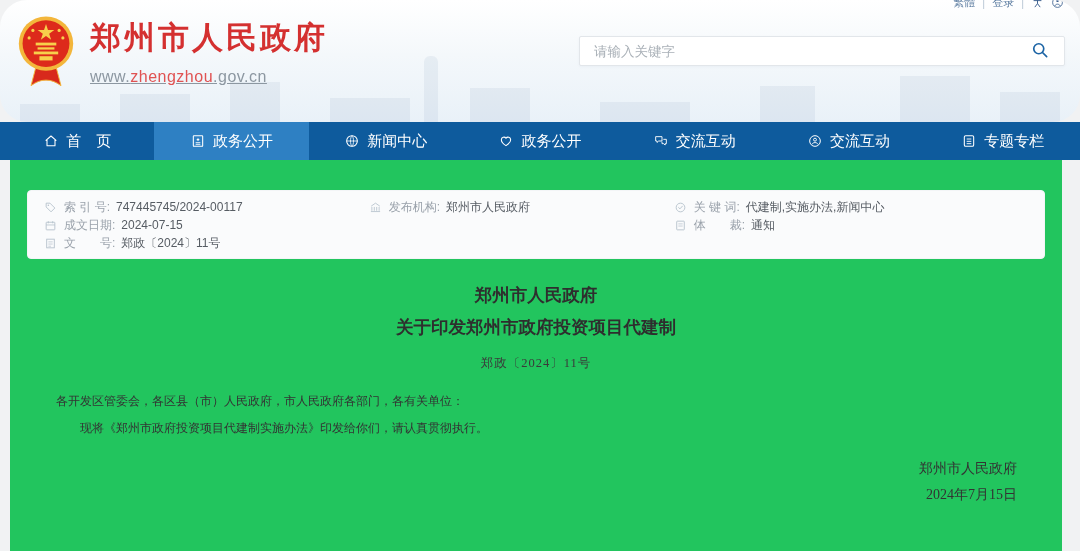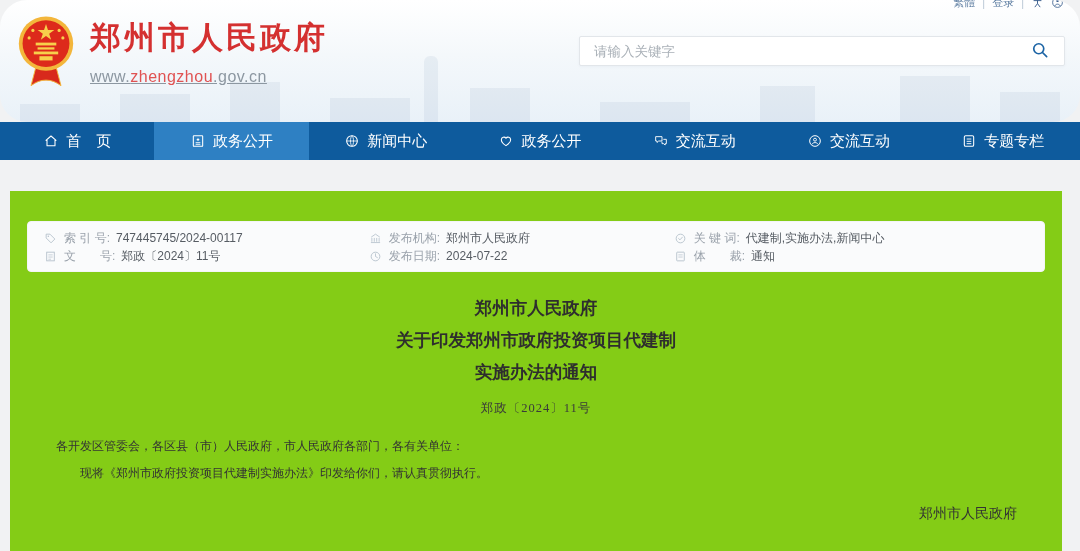--- a/index.html
+++ b/index.html
@@ -45,21 +45,21 @@
   
   .main-nav { display:flex; height:38px; background:#0e5b9d; }
   .nav-item { flex:1; display:flex; align-items:center; justify-content:center; gap:7px;
     color:#fff; font-size:15px; cursor:pointer; white-space:pre; }
   .nav-item.active { background:#2e80c3; }
   .nav-ico { width:16px; height:16px; display:inline-block; }
   .nav-ico svg { width:16px; height:16px; display:block; }
 
   
   .page-body { position:relative; height:391px; background:#f1f2f3; }
-  .article-card { position:absolute; left:10px; right:18px; top:0; bottom:0; background:#84cc16;margin-top:31px; }
+  .article-card { position:absolute; left:10px; right:18px; top:0; bottom:0; background:#22c55e; }
 
   .meta-panel { margin:30px 17px 0; background:#fafbfc; border:1px solid #f3f5f7; border-radius:4px;
     padding:7px 16px 6px; display:flex; font-size:12px; }
   .meta-col1 { width:33%; } .meta-col2 { width:31%; } .meta-col3 { width:36%; }
   .meta-row { display:flex; align-items:center; height:18px; }
   .meta-ico { width:13px; height:13px; margin-right:7px; color:#b3bfca; flex:none; }
   .meta-ico svg { width:13px; height:13px; display:block; }
   .meta-label { color:#9aa2ab; margin-right:6px; white-space:pre; }
   .meta-value { color:#565c63; }
 
@@ -203,47 +203,47 @@
                 <path d="M4 4h7l9 9-7 7-9-9z" fill="none" stroke="currentColor" stroke-width="1.6" stroke-linejoin="round"></path>
                 <circle cx="8" cy="8" r="1.4" fill="currentColor"></circle>
               </svg>
             </span>
           <span class="meta-label">索 引 号:</span>
           <span class="meta-value">747445745/2024-00117</span>
         </div>
         <div class="meta-row">
           <span class="meta-ico">
               <svg viewBox="0 0 24 24">
+                <rect x="4" y="6" width="16" height="14" rx="1" fill="none" stroke="currentColor" stroke-width="1.6"></rect>
+                <path d="M8 4v4M16 4v4M4 11h16" stroke="currentColor" stroke-width="1.4"></path>
+              </svg>
+            </span>
+          <span class="meta-label">成文日期:</span>
+          <span class="meta-value">2024-07-15</span>
+        </div>
+        <div class="meta-row">
+          <span class="meta-ico">
+              <svg viewBox="0 0 24 24">
                 <rect x="5" y="4" width="14" height="16" fill="none" stroke="currentColor" stroke-width="1.6"></rect>
                 <path d="M8 9h8M8 13h8M8 17h5" stroke="currentColor" stroke-width="1.3"></path>
               </svg>
             </span>
           <span class="meta-label">文　　号:</span>
           <span class="meta-value">郑政〔2024〕11号</span>
         </div>
       </div>
       <div class="meta-col2">
         <div class="meta-row">
           <span class="meta-ico">
               <svg viewBox="0 0 24 24">
                 <path d="M4 9.5 12 4l8 5.5M5.3 11v7M9.8 11v7M14.2 11v7M18.7 11v7M3.5 19.5h17" fill="none" stroke="currentColor" stroke-width="1.5" stroke-linejoin="round"></path>
               </svg>
             </span>
           <span class="meta-label">发布机构:</span>
           <span class="meta-value">郑州市人民政府</span>
-        </div>
-        <div class="meta-row">
-          <span class="meta-ico">
-              <svg viewBox="0 0 24 24">
-                <circle cx="12" cy="12" r="8" fill="none" stroke="currentColor" stroke-width="1.6"></circle>
-                <path d="M12 7v5l3.5 2" fill="none" stroke="currentColor" stroke-width="1.5" stroke-linecap="round"></path>
-              </svg>
-            </span>
-          <span class="meta-label">发布日期:</span>
-          <span class="meta-value">2024-07-22</span>
         </div>
       </div>
       <div class="meta-col3">
         <div class="meta-row">
           <span class="meta-ico">
               <svg viewBox="0 0 24 24">
                 <circle cx="12" cy="12" r="8" fill="none" stroke="currentColor" stroke-width="1.6"></circle>
                 <path d="M8.5 12l2.5 2.5 4.5-5" fill="none" stroke="currentColor" stroke-width="1.6" stroke-linecap="round"></path>
               </svg>
             </span>
@@ -260,26 +260,26 @@
           <span class="meta-label">体　　裁:</span>
           <span class="meta-value">通知</span>
         </div>
       </div>
     </div>
 
     <div class="doc">
       <div class="doc-title">
         <div>郑州市人民政府</div>
         <div>关于印发郑州市政府投资项目代建制</div>
-        <div>实施办法的通知</div>
       </div>
       <div class="doc-number">郑政〔2024〕11号</div>
       <div class="doc-paras">
         <p class="p1">各开发区管委会，各区县（市）人民政府，市人民政府各部门，各有关单位：</p>
         <p class="p2">现将《郑州市政府投资项目代建制实施办法》印发给你们，请认真贯彻执行。</p>
       </div>
       <div class="doc-sign">
         <div>郑州市人民政府</div>
+        <div>2024年7月15日</div>
       </div>
     </div>
 
   </div>
 </div>
 
 </body></html>

